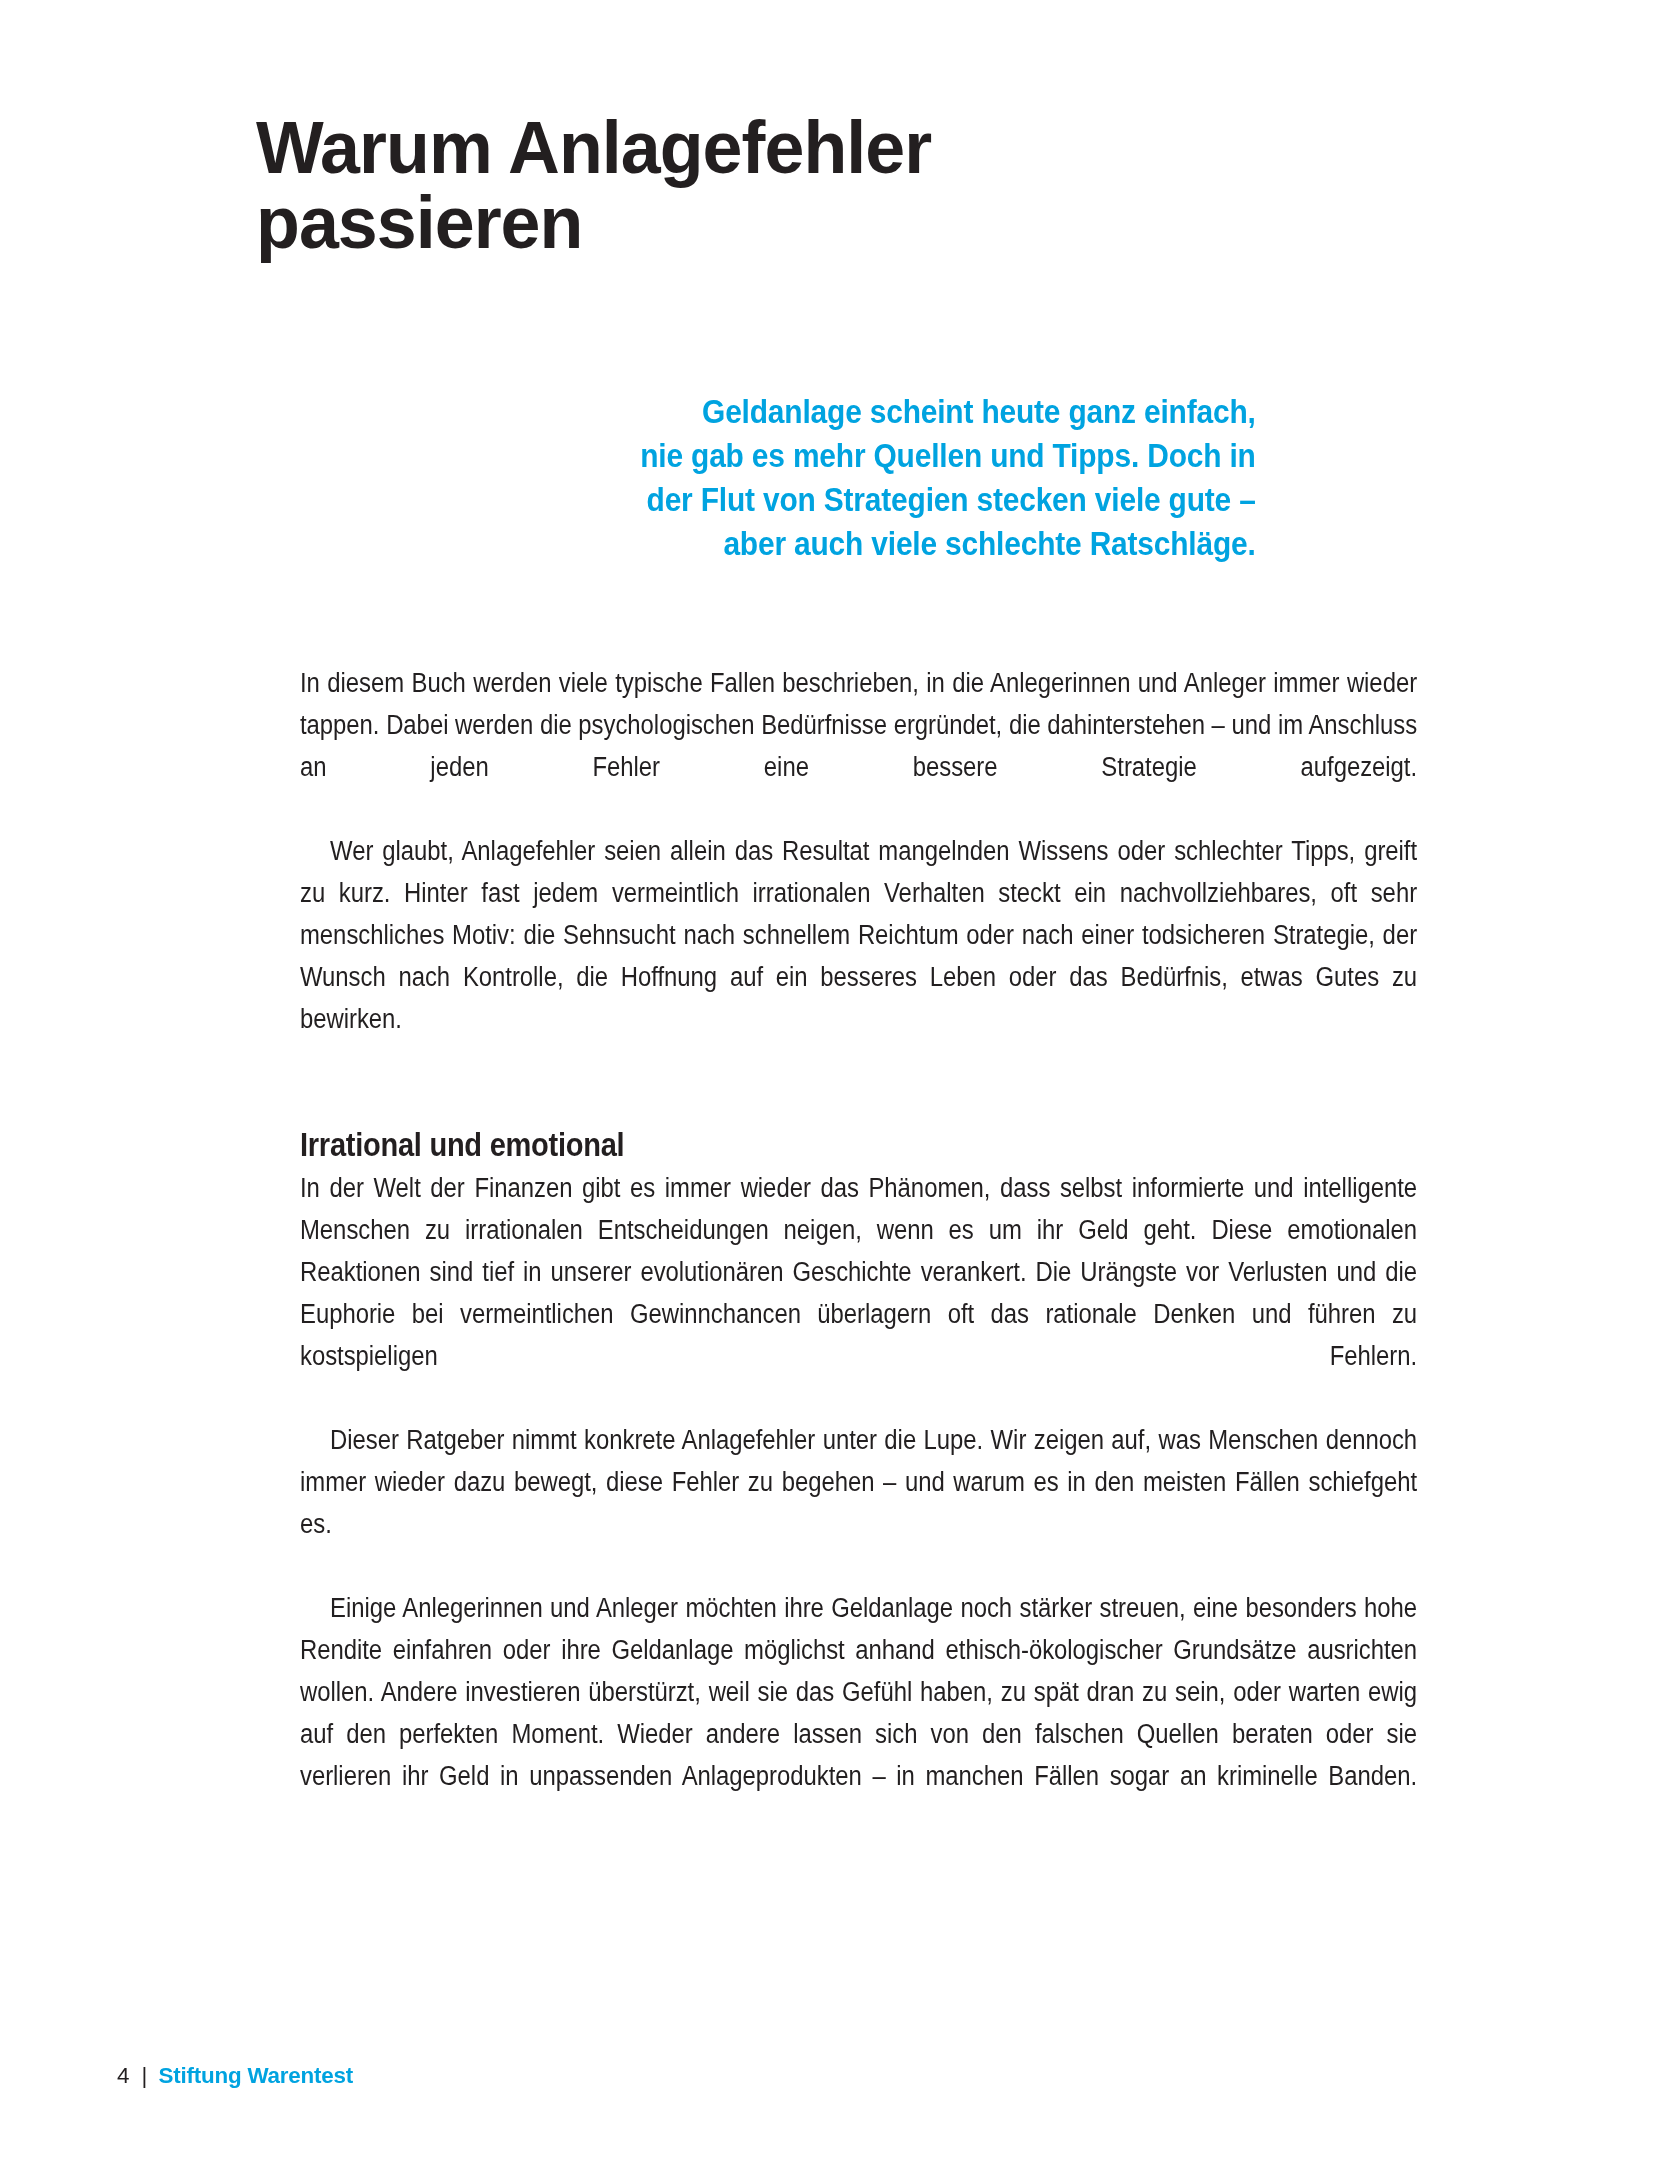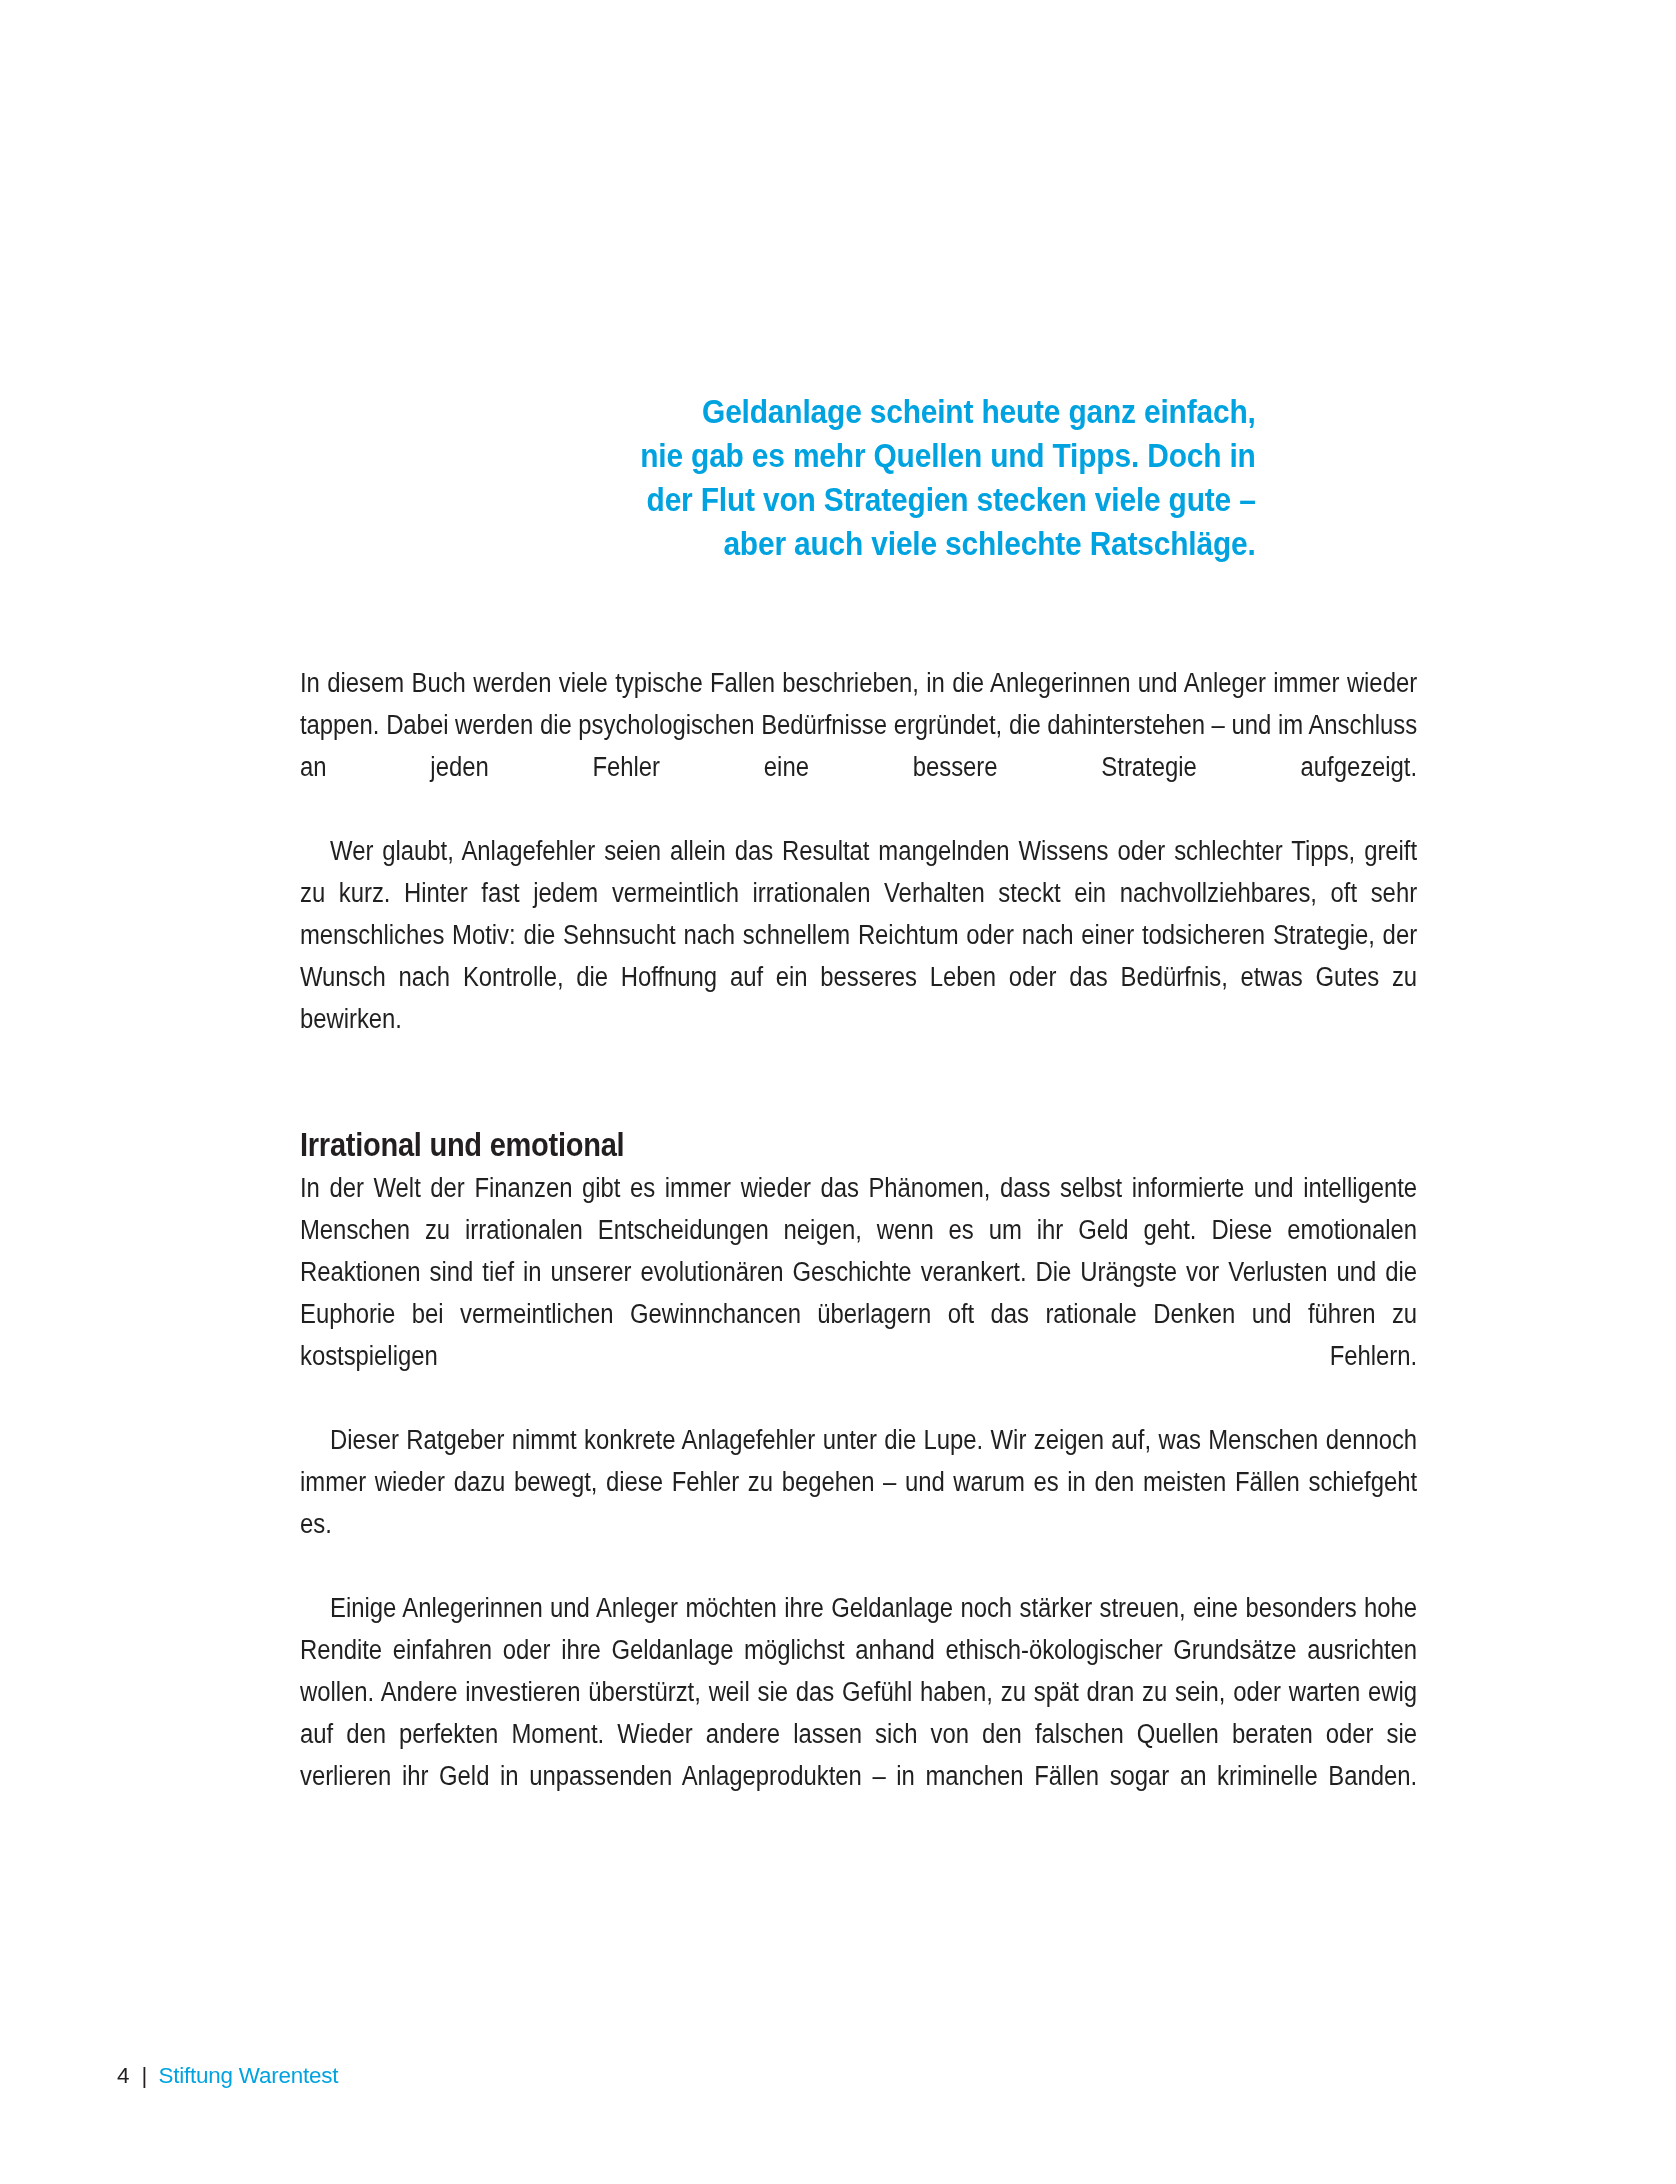--- a/index.html
+++ b/index.html
@@ -142,30 +142,36 @@
 
   .footer-sep {
     font-size: 22.4px;
     font-weight: 400;
     color: #231f20;
     padding: 0 11.2px 0 12px;
   }
 
   .footer-brand {
     font-size: 22.4px;
-    font-weight: 400;
+    font-weight: 700;
     color: #00a3e0;
     letter-spacing: -0.2px;
   }
 </style>
 </head>
 <body>
 
 <div class="page">
 
+  <div class="title-block">
+    <h1 class="doc-title">
+      <span class="tl">Warum Anlagefehler</span>
+      <span class="tl">passieren</span>
+    </h1>
+  </div>
 
   <div class="subtitle-block">
     <p class="doc-subtitle">
       <span class="sl">Geldanlage scheint heute ganz einfach,</span>
       <span class="sl">nie gab es mehr Quellen und Tipps. Doch in</span>
       <span class="sl">der Flut von Strategien stecken viele gute –</span>
       <span class="sl">aber auch viele schlechte Ratschläge.</span>
     </p>
   </div>
 

